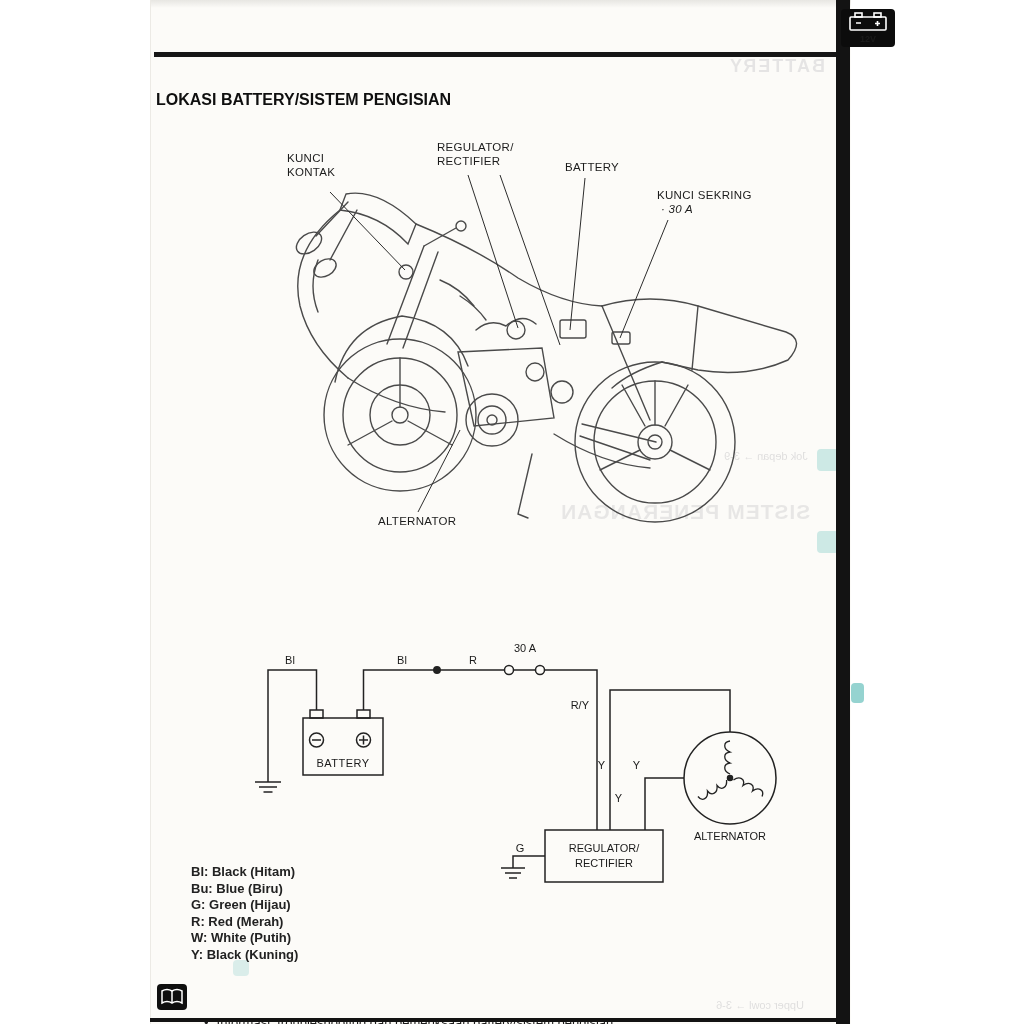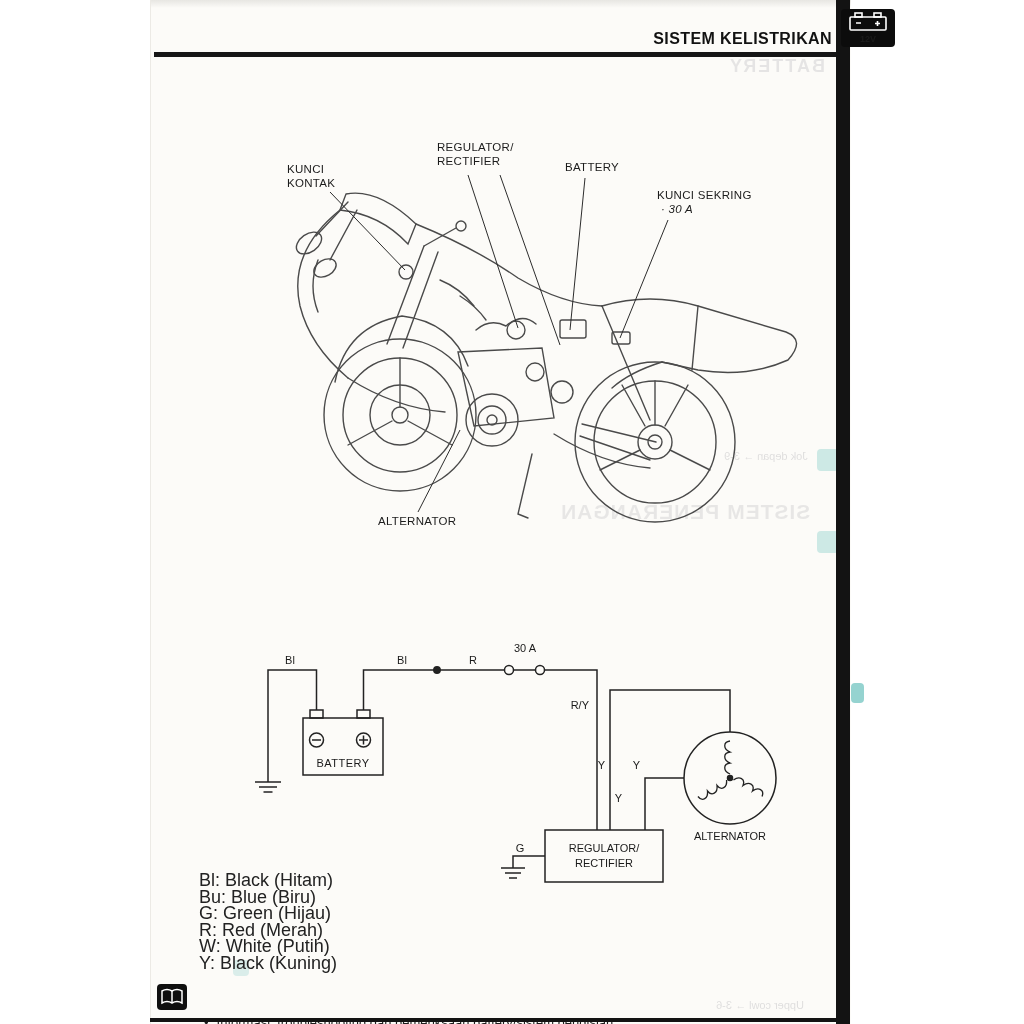--- a/index.html
+++ b/index.html
@@ -9,22 +9,22 @@
          border-left:1px solid #eceae5;}
   #paper:before{content:"";position:absolute;left:0;top:0;width:100%;height:8px;
          background:linear-gradient(#e7e6e2,rgba(231,230,226,0));}
   .hdr-title{position:absolute;left:470px;top:30px;width:362px;text-align:right;
          font-size:16px;font-weight:bold;letter-spacing:.4px;color:#121212;}
   .rule{position:absolute;background:#161616;}
   .h1{position:absolute;left:156px;top:61px;font-size:19px;font-weight:bold;letter-spacing:.3px;color:#0f0f0f;}
   .h2{position:absolute;left:156px;top:91px;font-size:16px;font-weight:bold;color:#0f0f0f;}
   .h3{position:absolute;left:156px;top:567px;font-size:16px;font-weight:bold;color:#0f0f0f;}
   .callout{position:absolute;font-size:11.5px;line-height:14px;letter-spacing:.3px;color:#1c1c1c;}
-  .legend{position:absolute;left:183px;top:856px;margin:16px;padding:0;list-style:none;
-          font-size:18px;line-height:16.5px;color:#222;}
+  .legend{position:absolute;left:183px;top:856px;margin:8px;padding:0;list-style:none;
+          font-size:13px;line-height:16.5px;color:#222;font-weight:bold;}
   .footer-note{position:absolute;left:204px;top:1015px;font-size:13px;color:#1d1d1d;}
   .footer-note .bullet{margin-right:8px;}
   .umum-box{position:absolute;left:157px;top:984px;width:30px;height:26px;background:#0f0f0f;
           border-radius:4px;display:flex;align-items:center;justify-content:center;}
   .umum-label{position:absolute;left:153px;top:1068px;width:38px;text-align:center;
           font-size:14px;font-weight:normal;color:#151515;letter-spacing:.2px;}
   .sidebar{position:absolute;left:836px;top:0;width:14px;height:1024px;background:#131313;}
   .bottomrule{position:absolute;left:150px;top:1018px;width:700px;height:4px;background:#131313;}
   .battery-tab{position:absolute;left:841px;top:9px;width:54px;height:38px;background:#0c0c0c;border-radius:4px;}
   .ghost{position:absolute;transform:scaleX(-1);font-weight:bold;color:#4a4a58;
@@ -43,23 +43,23 @@
 
   <div class="ghost" style="left:728px;top:56px;font-size:18px;letter-spacing:2px;opacity:.12;">BATTERY</div>
   <div class="ghost" style="left:560px;top:500px;font-size:21px;letter-spacing:1px;opacity:.11;">SISTEM PENERANGAN</div>
   <div class="ghost" style="left:724px;top:450px;font-size:11px;font-weight:normal;opacity:.16;">Jok depan → 3-9</div>
   <div class="ghost" style="left:716px;top:999px;font-size:11px;font-weight:normal;opacity:.16;">Upper cowl → 3-6</div>
   <div class="bleed-icon" style="left:817px;top:449px;width:22px;height:22px;opacity:.22;"></div>
   <div class="bleed-icon" style="left:817px;top:531px;width:22px;height:22px;opacity:.22;"></div>
   <div class="bleed-icon" style="left:851px;top:683px;width:13px;height:20px;opacity:.5;"></div>
   <div class="bleed-icon" style="left:233px;top:960px;width:16px;height:16px;opacity:.16;"></div>
 
-  <div class="hdr-title">SISTEM KELISTRIKAN</div>
   <div class="rule" style="left:154px;top:52px;width:682px;height:5px;"></div>
 
+  <div class="h2">LOKASI BATTERY/SISTEM PENGISIAN</div>
 
   <svg class="bike-svg" viewBox="0 0 600 430">
     <g fill="none" stroke="#4a4a4a" stroke-width="1.4" stroke-linecap="round">
       <g>
         <circle cx="425" cy="322" r="80"></circle>
           <circle cx="425" cy="322" r="61"></circle>
         <circle cx="425" cy="322" r="17"></circle>
           <circle cx="425" cy="322" r="7"></circle>
         <path d="M425,261 L425,305 M370,350 L410,330 M480,350 L440,330 M392,265 L415,306 M458,265 L435,306"></path>
       </g>
@@ -111,21 +111,21 @@
     <g stroke="#2c2c2c" stroke-width="1" fill="none">
       <path d="M100,72 L175,150"></path>
       <path d="M238,55 L288,208"></path>
       <path d="M270,55 L330,225"></path>
       <path d="M355,58 L340,210"></path>
       <path d="M438,100 L390,218"></path>
       <path d="M188,392 L230,310"></path>
     </g>
   </svg>
 
-  <div class="callout" style="left:287px;top:151px;margin-top:11px;">
+  <div class="callout" style="left:287px;top:151px;">
     <div>KUNCI</div>
     <div>KONTAK</div>
   </div>
   <div class="callout" style="left:437px;top:140px;">
     <div>REGULATOR/</div>
     <div>RECTIFIER</div>
   </div>
   <div class="callout" style="left:565px;top:160px;">BATTERY</div>
   <div class="callout" style="left:657px;top:188px;">
     <div>KUNCI SEKRING</div>

